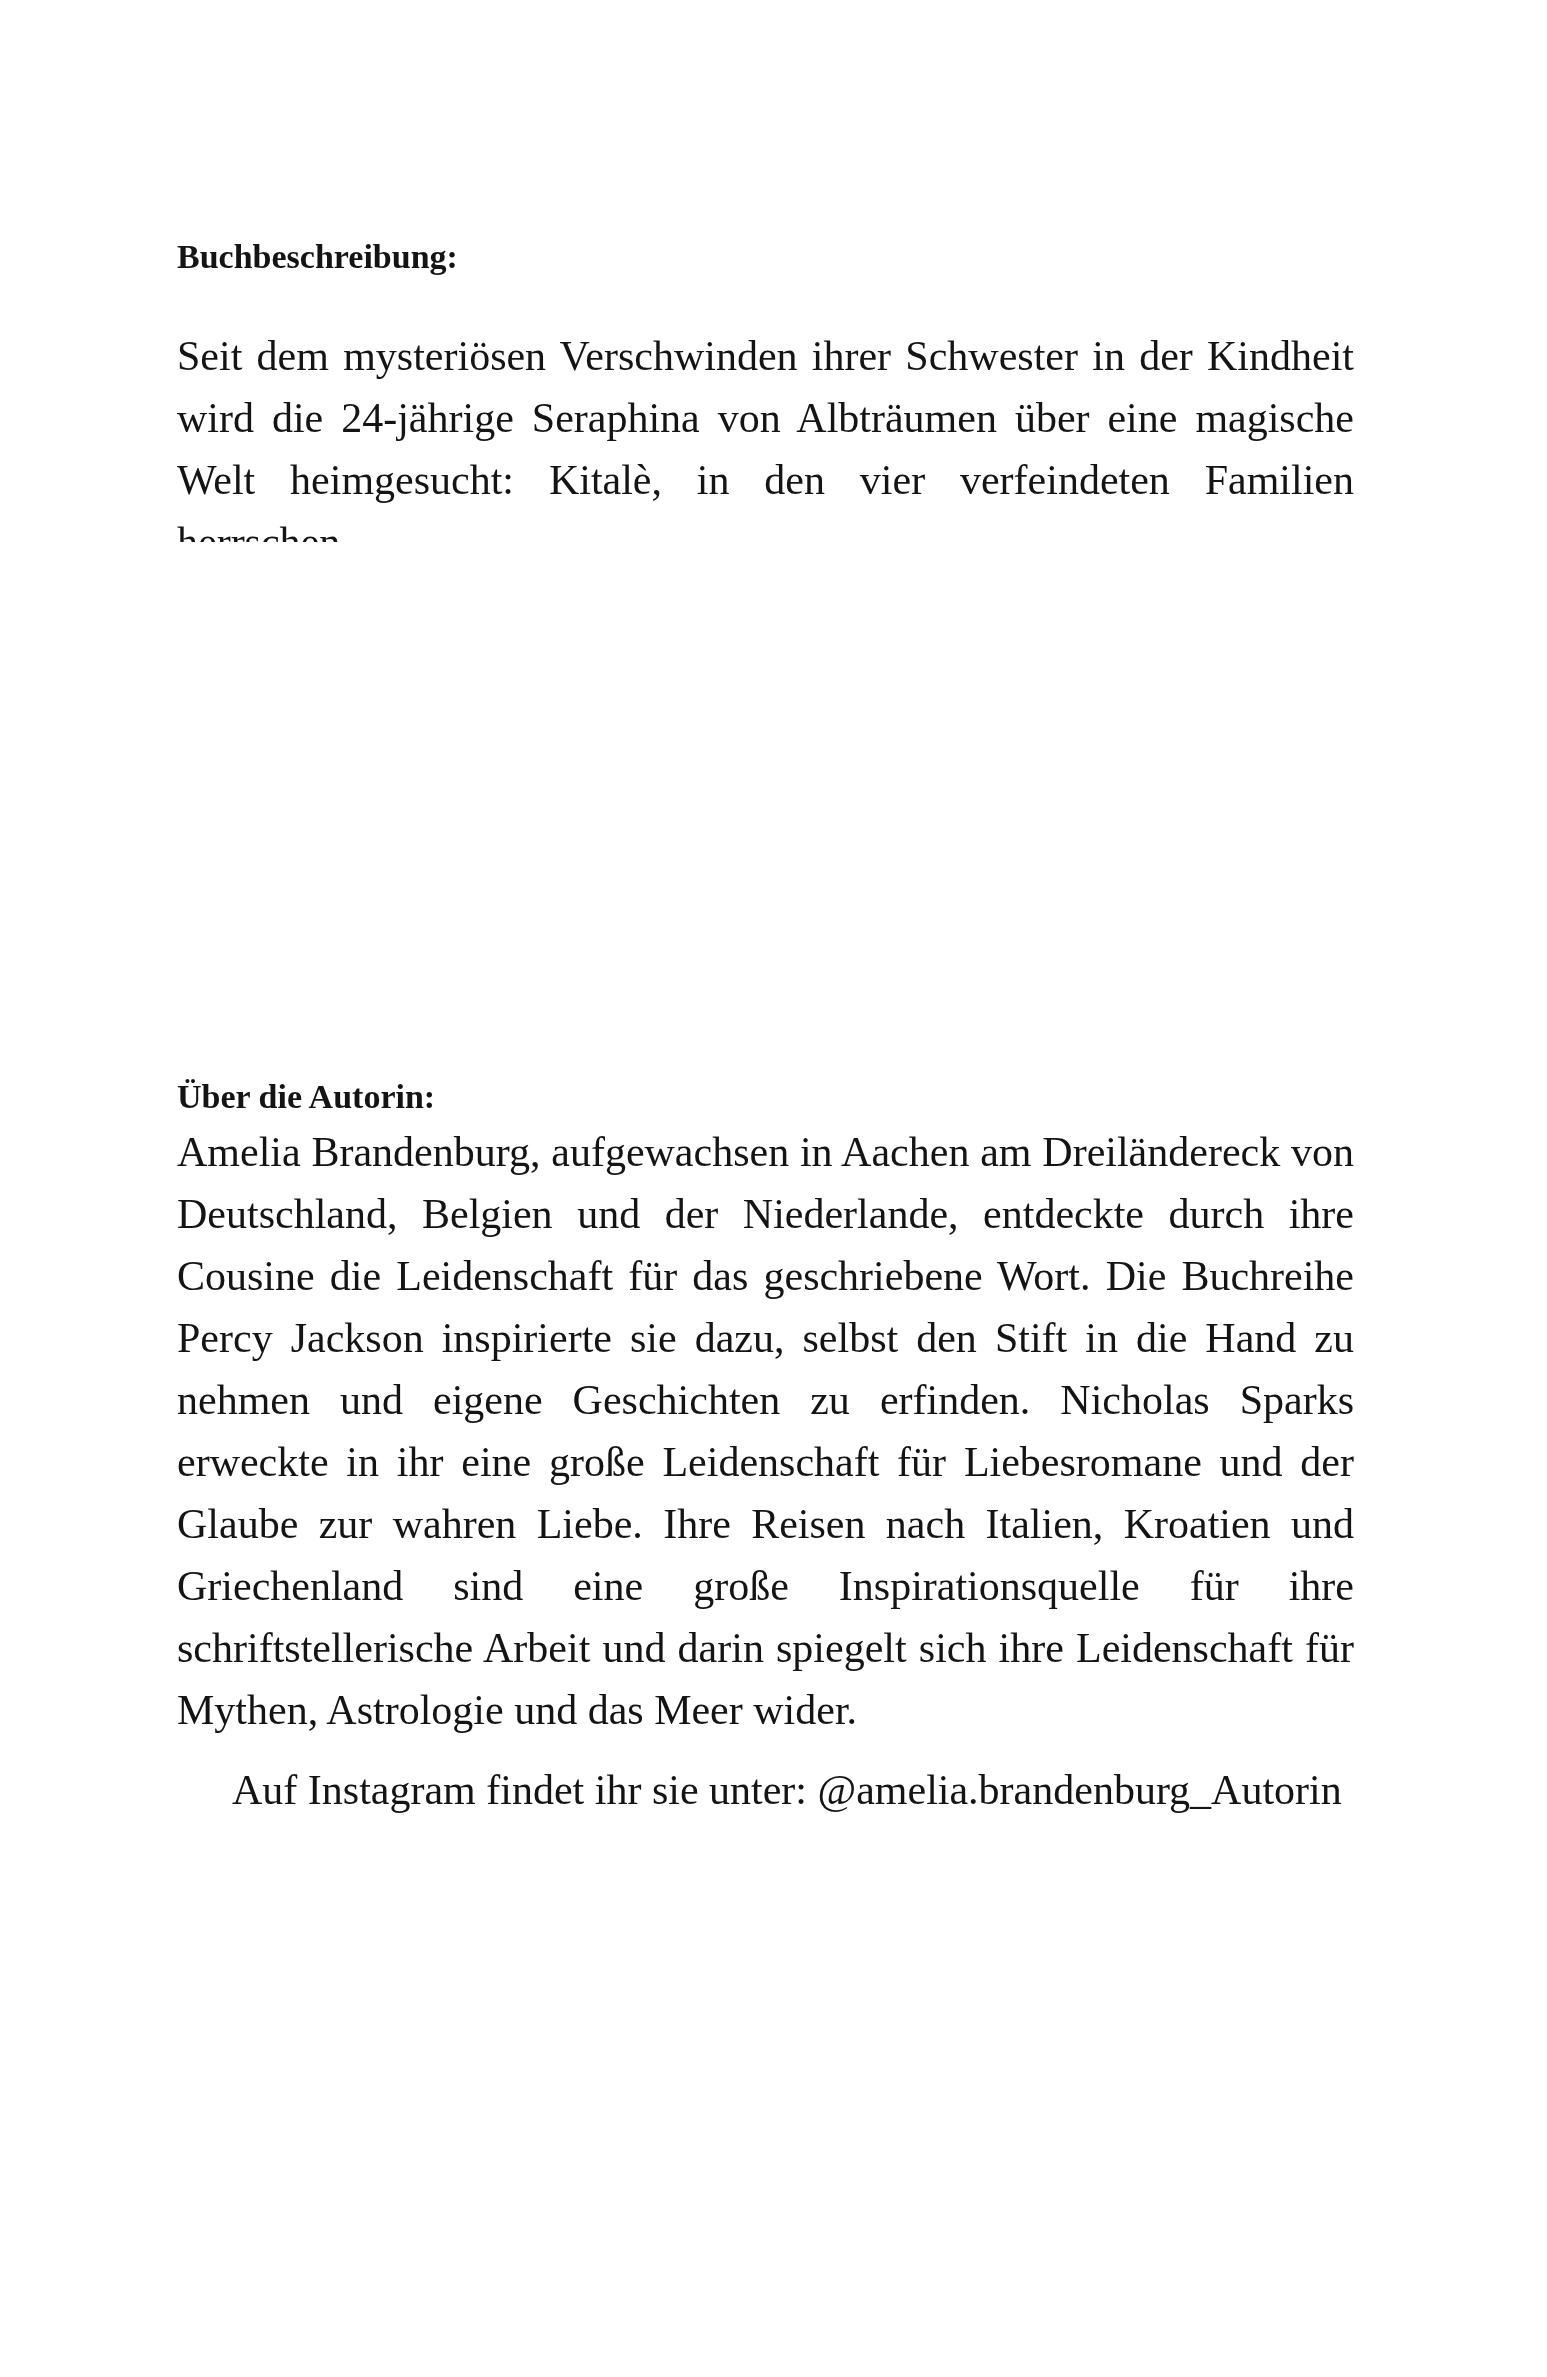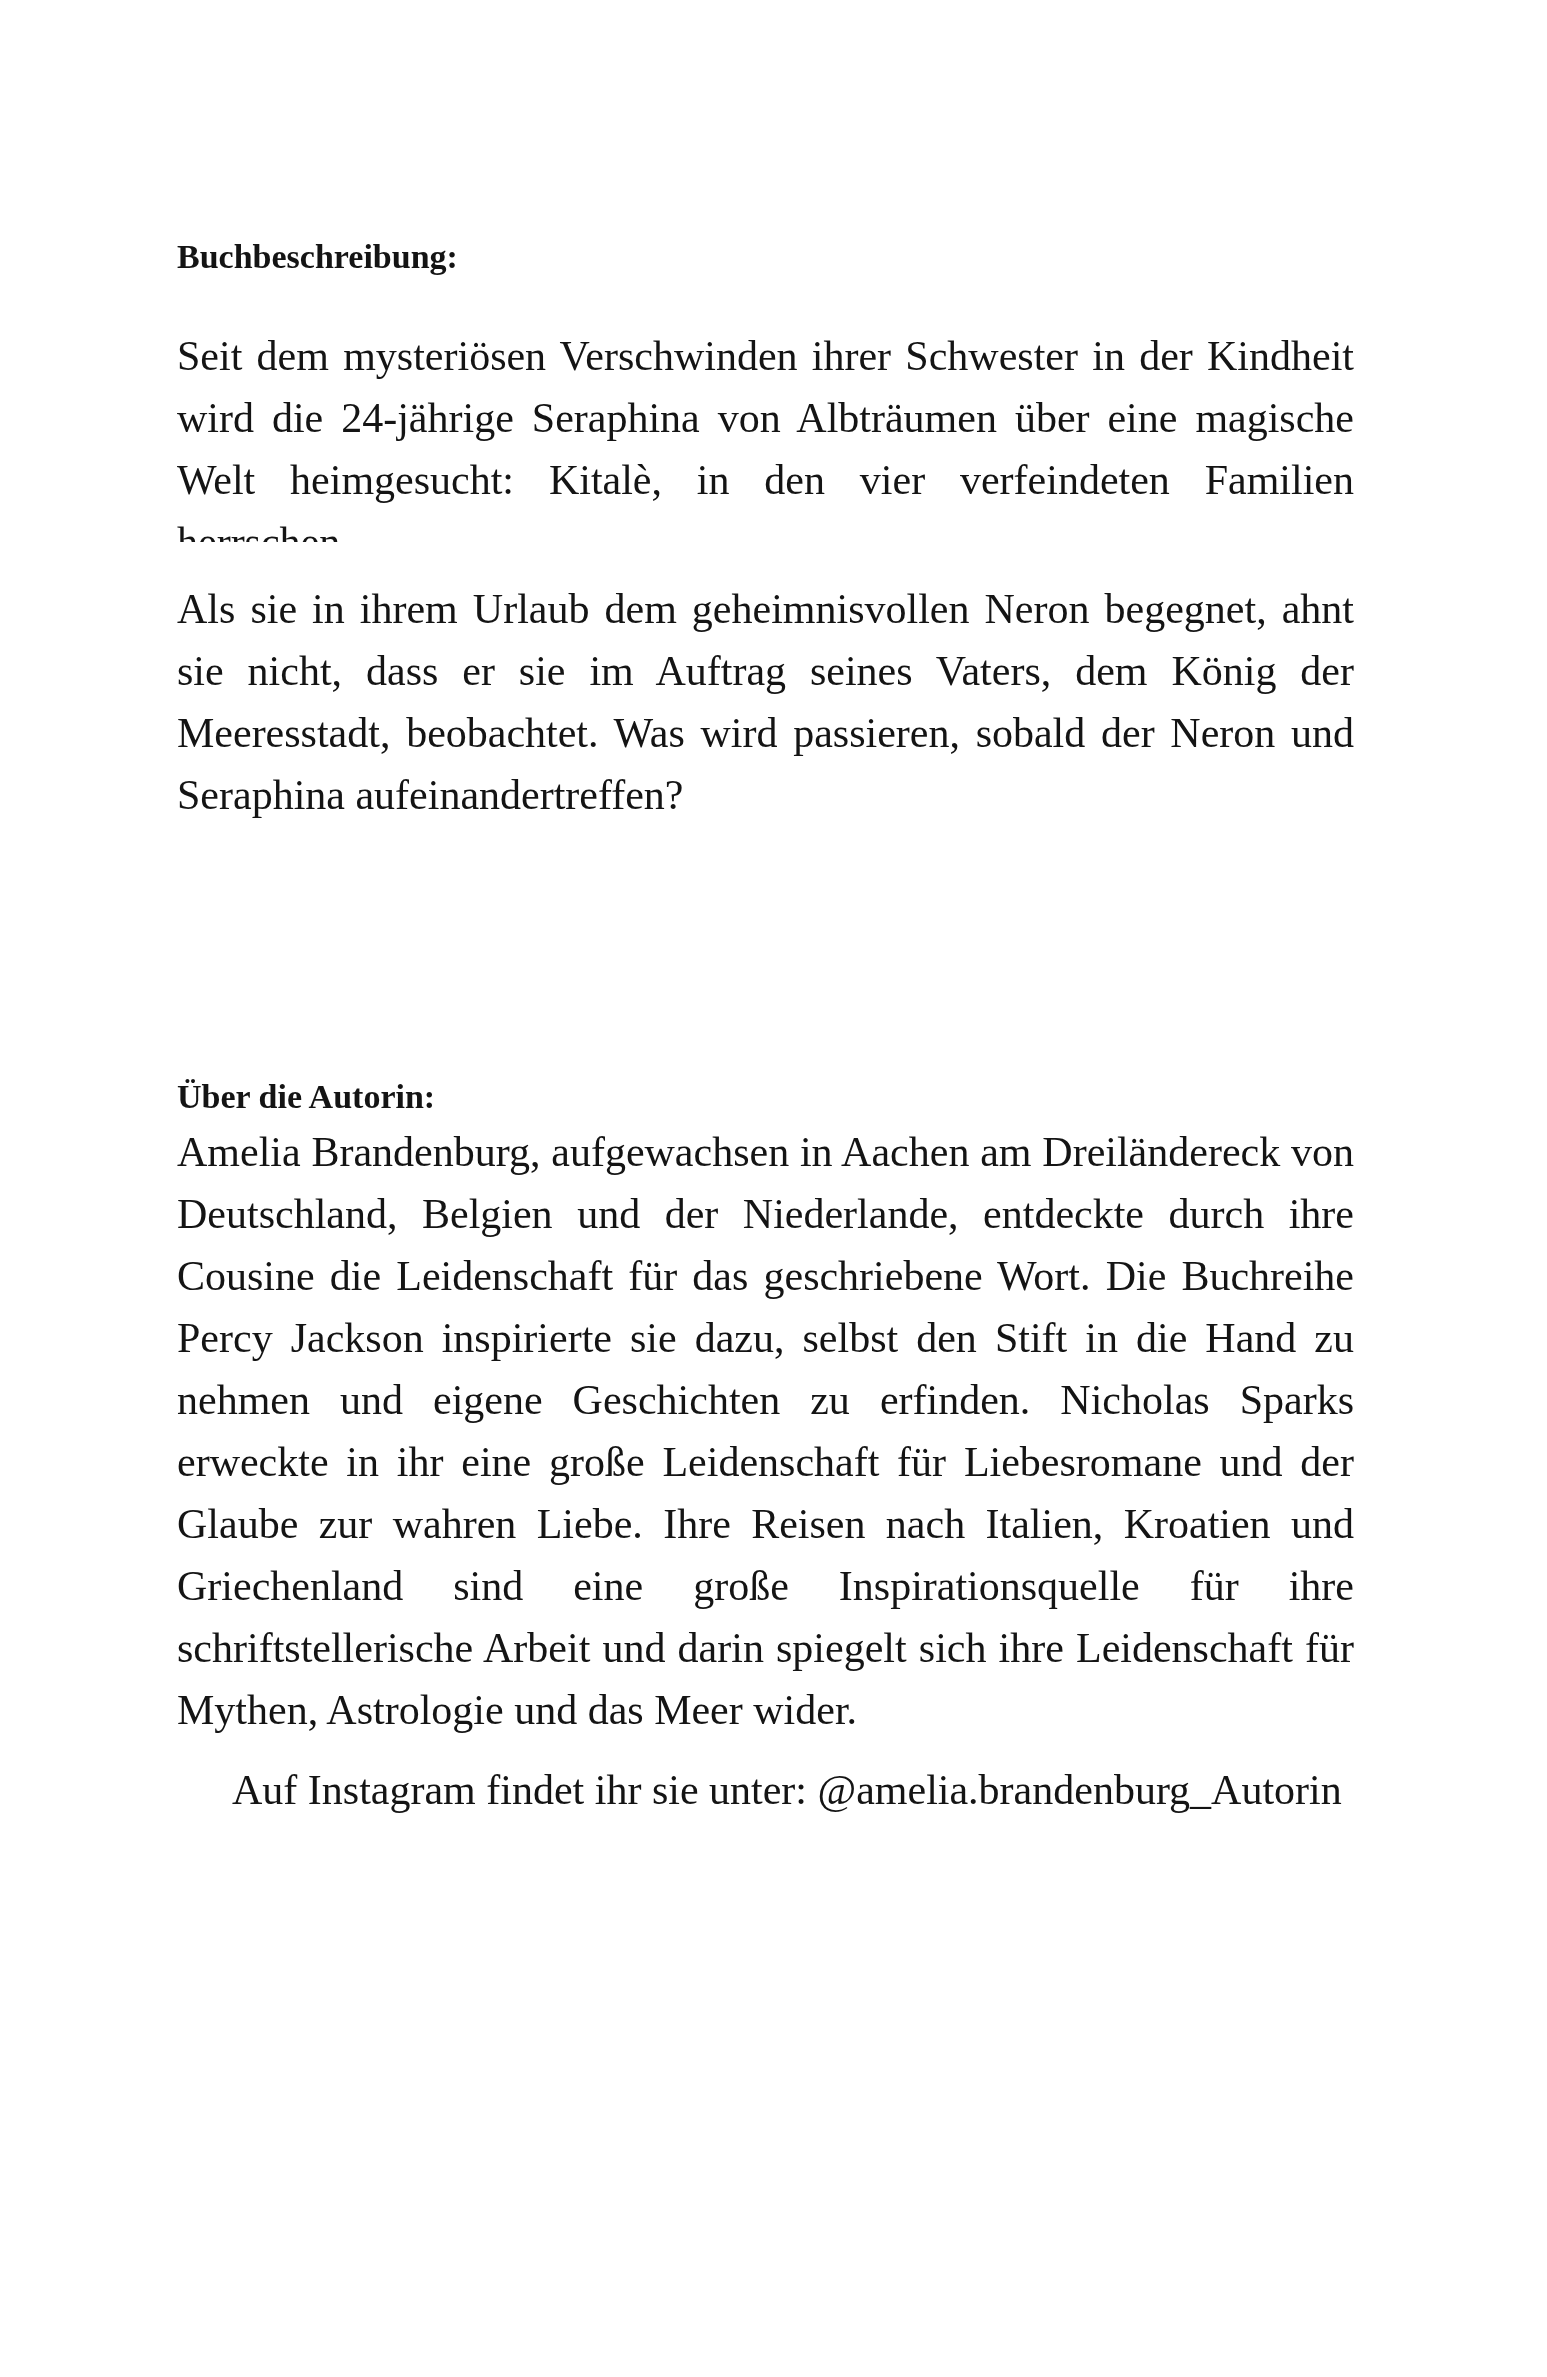--- a/index.html
+++ b/index.html
@@ -46,21 +46,20 @@
 </style>
 </head>
 <body>
 
 <div class="page">
 
   <h2 class="block heading" style="top: 236px;">Buchbeschreibung:</h2>
 
   <div class="block body-text clipped" style="top: 325px; height: 217px;">Seit dem mysteriösen Verschwinden ihrer Schwester in der Kindheit wird die 24-jährige Seraphina von Albträumen über eine magische Welt heimgesucht: Kitalè, in den vier verfeindeten Familien herrschen.</div>
 
-  <div class="block body-text" style="top: 578px;">Als sie in ihrem Urlaub dem geheimnisvollen Neron begegnet, ahnt sie nicht, dass er sie im Auftrag seines Vaters, dem König der Meeresstadt, beobachtet. Was wird passieren, sobald der Neron und Seraphina aufeinandertreffen?</div>
 
   <h2 class="block heading" style="top: 1076px;">Über die Autorin:</h2>
 
   <p class="block body-text" style="top: 1121px;"><span>Amelia Brandenburg, aufgewachsen in Aachen am Dreiländereck von Deutschland, Belgien und der Niederlande, entdeckte durch ihre Cousine die Leidenschaft für das geschriebene Wort. Die Buchreihe </span><span class="italic">Percy Jackson</span><span> inspirierte sie dazu, selbst den Stift in die Hand zu nehmen und eigene Geschichten zu erfinden. Nicholas Sparks erweckte in ihr eine große Leidenschaft für Liebesromane und der Glaube zur wahren Liebe. Ihre Reisen nach Italien, Kroatien und Griechenland sind eine große Inspirationsquelle für ihre schriftstellerische Arbeit und darin spiegelt sich ihre Leidenschaft für Mythen, Astrologie und das Meer wider.</span></p>
 
   <div class="block body-text instagram" style="top: 1759px;">Auf Instagram findet ihr sie unter: @amelia.brandenburg_Autorin</div>
 
 </div>
 
 

